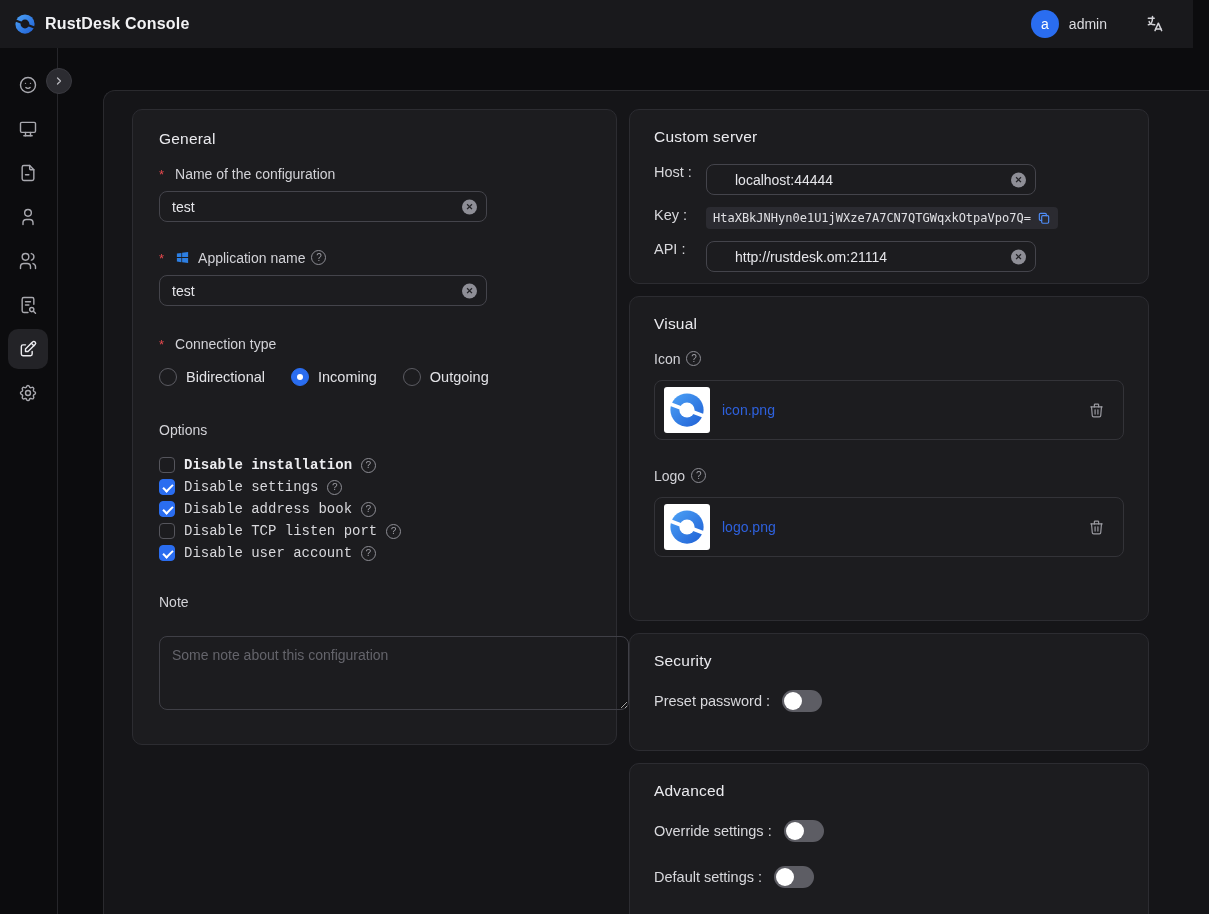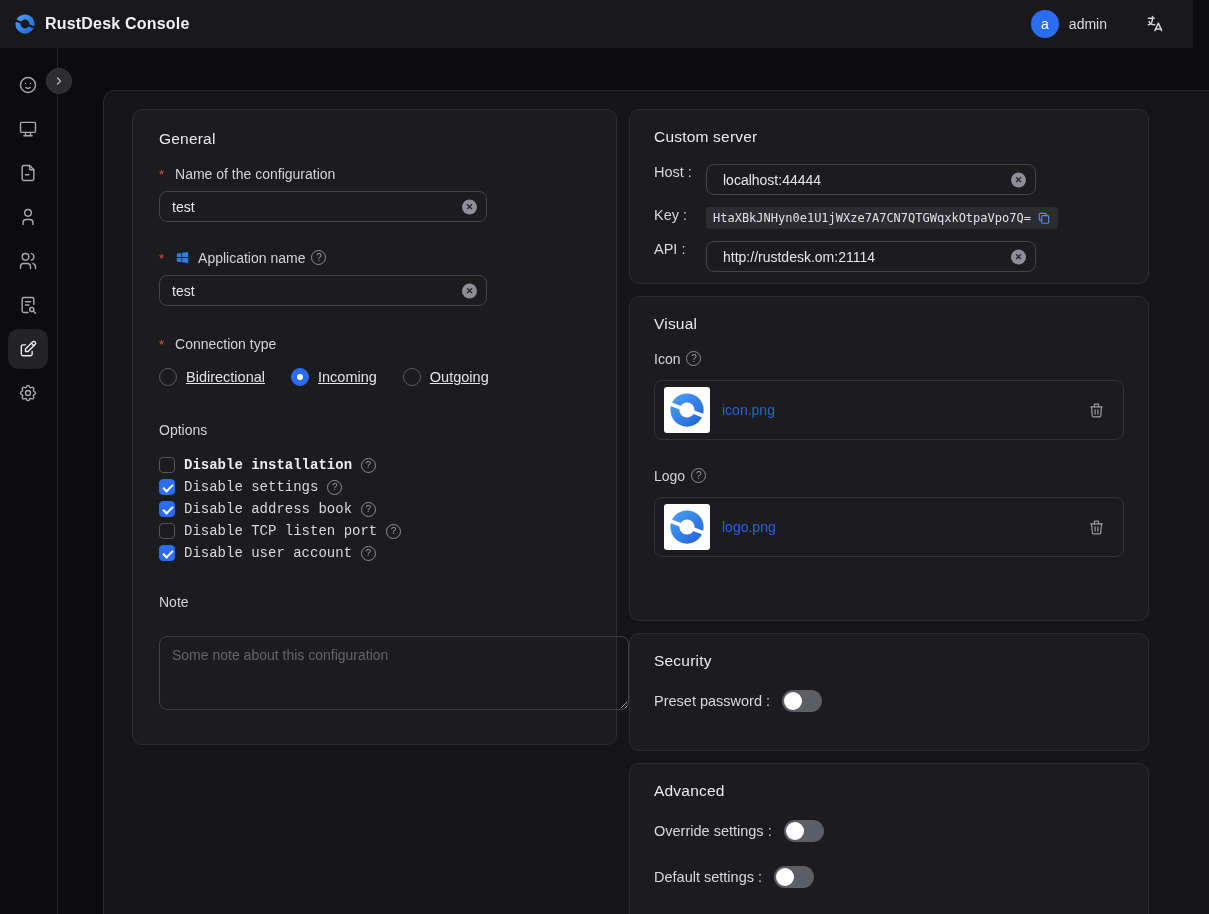--- a/index.html
+++ b/index.html
@@ -86,21 +86,21 @@
   }
   .help {
     width:15px; height:15px; border-radius:50%; border:1.3px solid #8d8d94;
     color:#9d9da4; font-size:10px; line-height:13px; text-align:center;
     display:inline-block; cursor:pointer; flex:0 0 auto;
   }
   .win-icon { display:inline-flex; margin-right:2px; }
 
   
   .radio-row { display:flex; align-items:center; gap:26px; margin-top:16px; }
-  .radio-opt { display:flex; align-items:center; gap:9px; cursor:pointer;text-decoration:underline; }
+  .radio-opt { display:flex; align-items:center; gap:9px; cursor:pointer; }
   .radio {
     width:18px; height:18px; border-radius:50%; border:1.5px solid #5b5b62;
     position:relative; flex:0 0 auto;
   }
   .radio.on { border-color:#2a6df0; background:#2a6df0; }
   .radio.on::after {
     content:""; position:absolute; left:50%; top:50%; width:6px; height:6px;
     border-radius:50%; background:#fff; transform:translate(-50%,-50%);
   }
   .radio-label { font-size:14.5px; color:#e2e2e6; }
@@ -130,21 +130,21 @@
   .note-area::placeholder { color:#64646b; }
 
   
   .srv-row { display:flex; align-items:flex-start; margin-top:12px; }
   .srv-row.first { margin-top:18px; }
   .srv-label { width:52px; font-size:14.5px; color:#d8d8dc; flex:0 0 auto; }
   .srv-input-wrap { position:relative; width:330px; }
   .srv-input {
     width:100%; height:31px; border-radius:8px; border:1px solid #44444b;
     background:transparent; color:#e6e6ea; font-size:14px;
-    padding:0 30px 0 16px; outline:none; font-family:"Liberation Sans", sans-serif;
+    padding:0 30px 0 28px; outline:none; font-family:"Liberation Sans", sans-serif;
   }
   .key-pill {
     display:inline-flex; align-items:center; gap:6px; height:22px;
     background:#2b2b31; border-radius:4px; padding:0 7px;
     font-family:"DejaVu Sans Mono", monospace; font-size:12px; color:#e0e0e4;
   }
   .copy-btn { display:flex; cursor:pointer; }
 
   
   .file-box {

